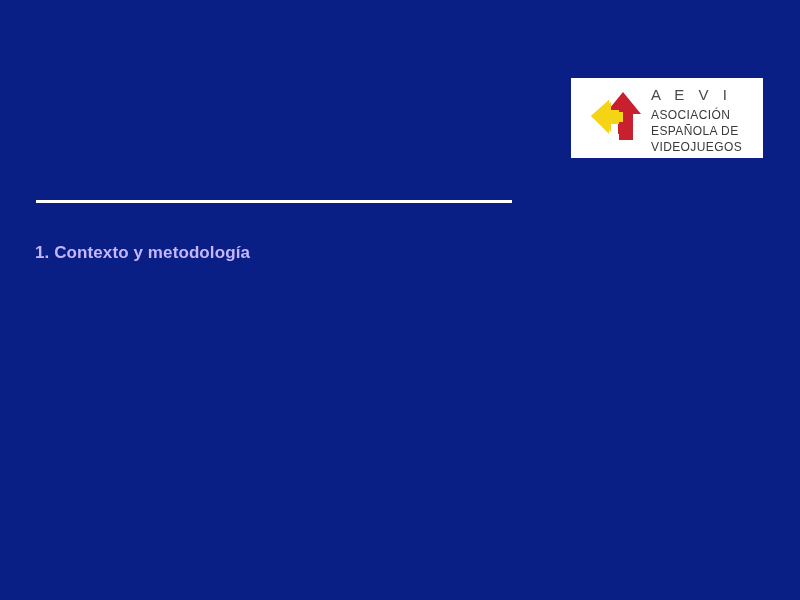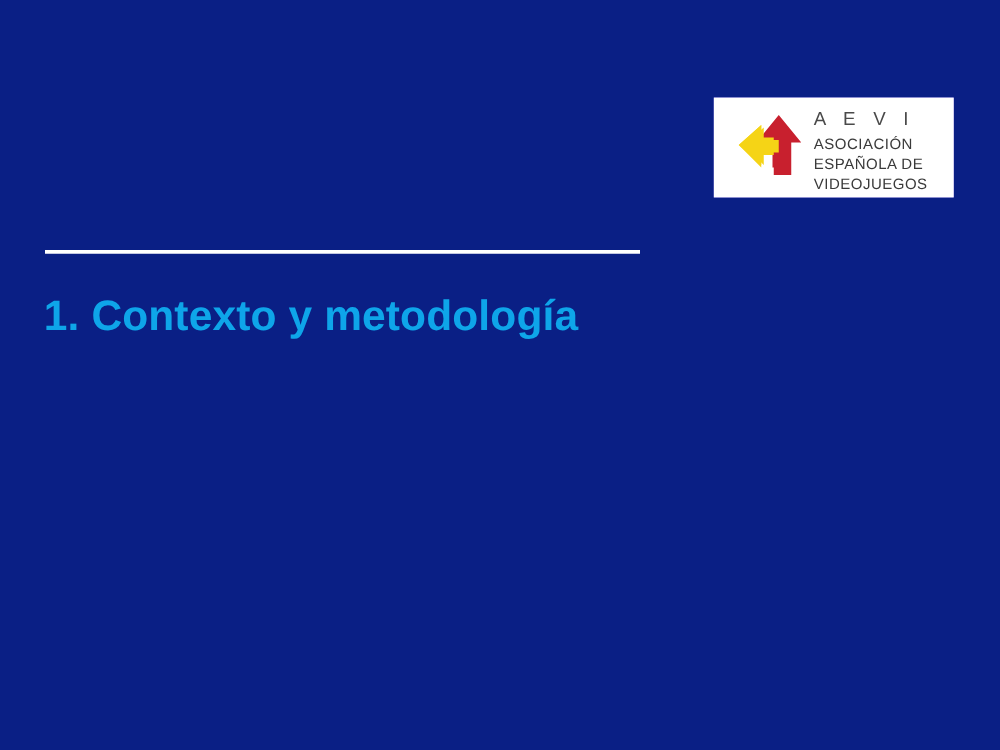--- a/index.html
+++ b/index.html
@@ -34,21 +34,21 @@
     height: 64px;
   }
 
   
   #aevi-logo {
     position: absolute;
     left: 571px;
     top: 78px;
     width: 192px;
     height: 80px;
-    background: #c4b5fd;
+    background: #a3a3a3;
   }
   #aevi-logo svg {
     display: block;
     width: 192px;
     height: 80px;
   }
 
   
   #divider {
     position: absolute;
@@ -59,25 +59,25 @@
     background: #FFFFFF;
   }
 
   
   #slide-title {
     position: absolute;
     left: 35px;
     top: 237px;
     margin: 0;
     font-family: "Liberation Sans", sans-serif;
-    font-size: 34px;
+    font-size: 17px;
     font-weight: bold;
     line-height: 32px;
     letter-spacing: 0.1px;
-    color: #0ea5e9;
+    color: #c4b5fd;
     white-space: nowrap;
   }
 
   #body-area {
     position: absolute;
     left: 36px;
     top: 290px;
     width: 728px;
     height: 280px;
   }

